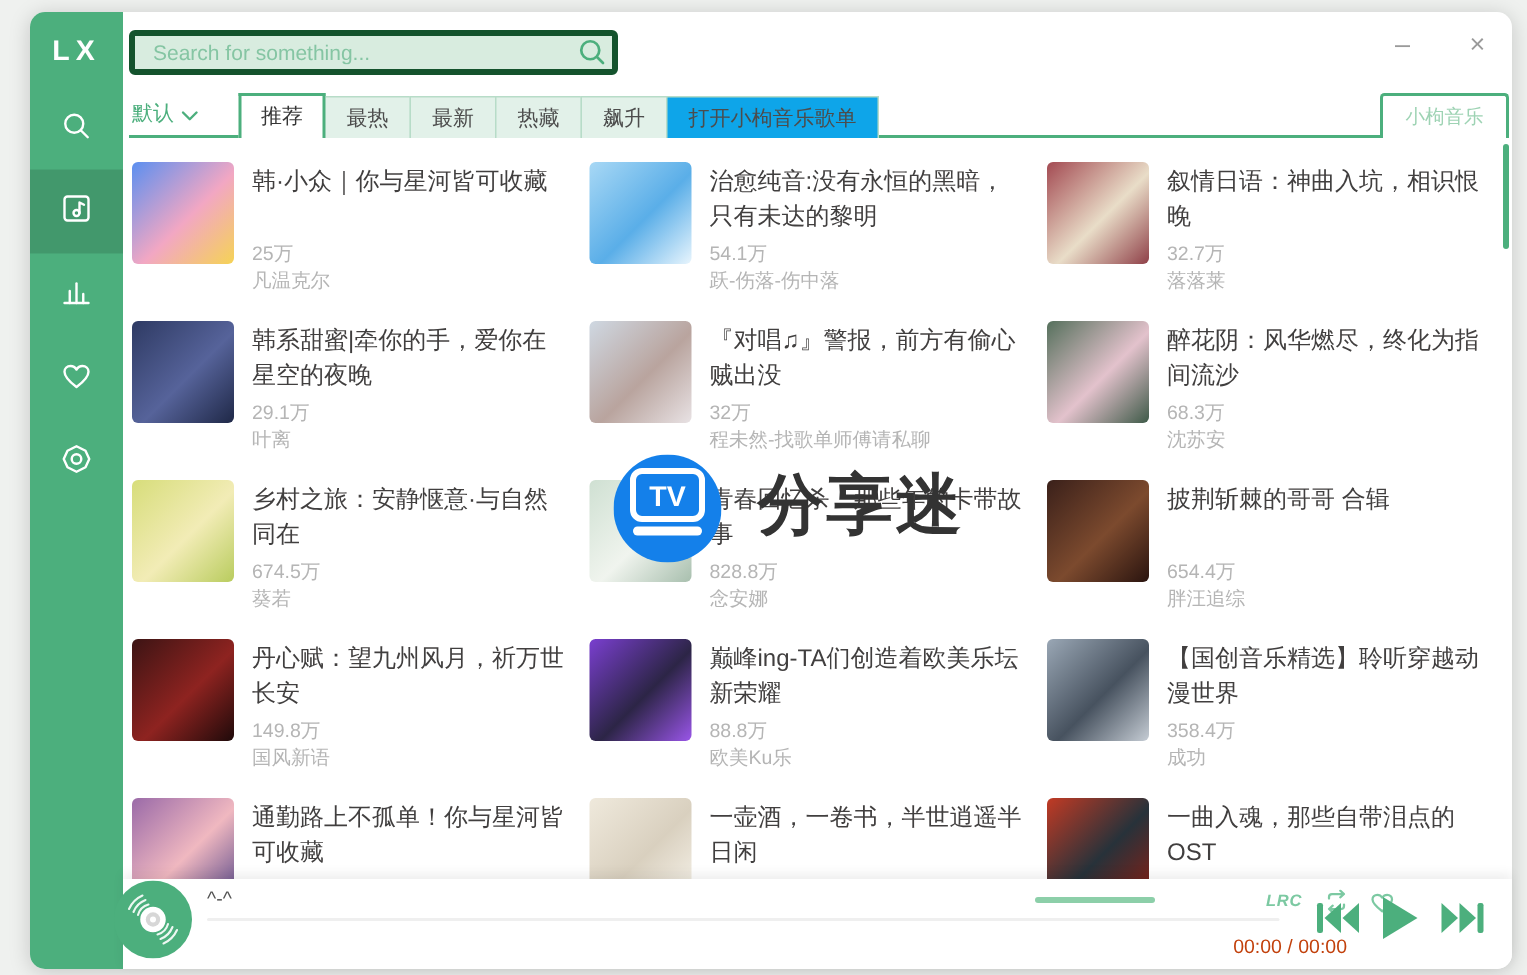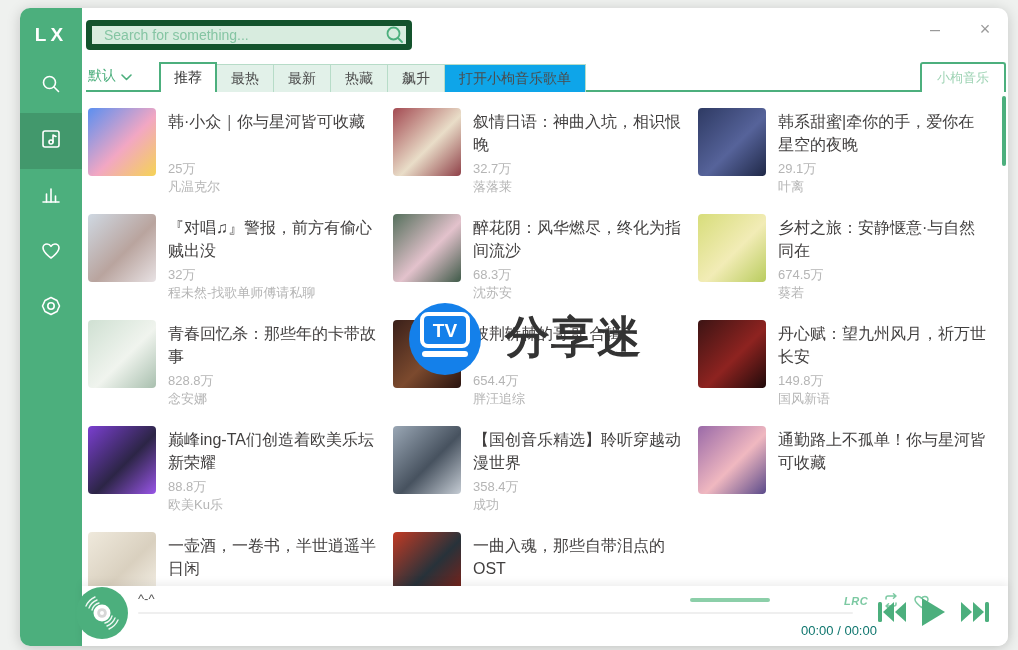--- a/index.html
+++ b/index.html
@@ -10,21 +10,21 @@
   .sidebar { position:absolute; left:0; top:0; width:62px; height:638px;
              background:var(--accent,#4caf7d); border-radius:10px 0 0 10px; }
   .logo { position:absolute; left:0; top:16px; width:62px; text-align:center;
           color:#fff; font-size:19px; font-weight:bold; letter-spacing:4px; }
   .side-item { position:absolute; left:0; width:62px; height:56px;
                display:flex; align-items:center; justify-content:center; cursor:pointer; }
   .side-item.active { background:rgba(0,0,0,.13); }
   .side-item svg { stroke:#fff; fill:none; stroke-width:1.6; stroke-linecap:round; stroke-linejoin:round; }
   
   .search-box { position:absolute; left:66px; top:12px; width:326px; height:30px;
-                background:#d8ecdf; border:6px solid #14532d; border-radius:4px;
+                background:#d8ecdf; border:4px solid #14532d; border-radius:4px;
                 padding:0 36px 0 12px; font-size:14px; color:#3c8f63; outline:none; }
   .search-box::placeholder { color:#85c5a3; }
   .search-icon { position:absolute; left:364px; top:16px; width:22px; height:22px; cursor:pointer; }
   .search-icon svg { stroke:var(--accent,#4caf7d); fill:none; stroke-width:1.8; stroke-linecap:round; }
   .winbtn { position:absolute; top:8px; width:28px; height:28px; text-align:center; line-height:26px;
             color:#9a9a9a; font-size:18px; cursor:pointer; }
   .winbtn.min { left:901px; }
   .winbtn.close { left:951px; }
   
   .tab-underline { position:absolute; left:66px; top:82px; width:918px; height:2px; background:var(--accent,#4caf7d); }
@@ -57,21 +57,21 @@
             border-radius:0 0 10px 0; box-shadow:0 -3px 8px rgba(0,0,0,.07); }
   .disc { position:absolute; left:-6px; top:1px; width:52px; height:52px; cursor:pointer; }
   .status-text { position:absolute; left:56px; top:5px; font-size:13px; color:#555; }
   .seek { position:absolute; left:56px; top:26px; width:715px; height:2px; background:#efefef; border-radius:1px; cursor:pointer; }
   .volume { position:absolute; left:608px; top:12px; width:80px; height:4px; background:#8ccfa9; border-radius:2px; cursor:pointer; }
   .mini-icons { position:absolute; left:714px; top:6px; width:86px; height:18px;
                 display:flex; justify-content:space-between; align-items:center;margin-left:48px; }
   .mini-icons .mi { color:#7cc9a2; cursor:pointer; display:flex; align-items:center; }
   .lrc-label { font-size:11px; font-weight:bold; font-style:italic; letter-spacing:.5px; }
   .mini-icons svg { stroke:#7cc9a2; fill:none; stroke-width:1.5; stroke-linecap:round; stroke-linejoin:round; }
-  .time { position:absolute; left:698px; top:37px; width:118px; text-align:center; font-size:13px; color:#0f766e; }
+  .time { position:absolute; left:698px; top:37px; width:118px; text-align:right; font-size:13px; color:#c2410c; }
   .tbtn { position:absolute; cursor:pointer; }
   .tbtn svg { fill:var(--accent,#4caf7d); }
   .prev { left:795px; top:15px; }
   .play { left:838px; top:11px; }
   .next { left:878px; top:15px; }
   
   .watermark { position:absolute; left:389px; top:295px; width:260px; height:80px; z-index:40; pointer-events:none; }
   .wm-text { position:absolute; left:80px; top:6px; font-size:44px; font-weight:bold; color:#333;
              letter-spacing:2px; line-height:56px; white-space:nowrap;margin-left:16px; }
 </style>
@@ -143,20 +143,26 @@
     </div>
   <div class="source-tab">小枸音乐</div>
   <div class="scroll-thumb"></div>
 
   <div class="grid">
       <div class="card">
         <div class="cover" style="background: linear-gradient(135deg, rgb(91, 143, 240) 0%, rgb(242, 167, 195) 55%, rgb(245, 211, 85) 100%);"></div>
         <div class="ptitle">韩·小众｜你与星河皆可收藏</div>
         <div class="pplays">25万</div>
         <div class="pauthor">凡温克尔</div>
+      </div>
+      <div class="card">
+        <div class="cover" style="background: linear-gradient(135deg, rgb(168, 216, 245) 0%, rgb(90, 174, 232) 55%, rgb(232, 245, 253) 100%);"></div>
+        <div class="ptitle">治愈纯音:没有永恒的黑暗，只有未达的黎明</div>
+        <div class="pplays">54.1万</div>
+        <div class="pauthor">跃-伤落-伤中落</div>
       </div>
       <div class="card">
         <div class="cover" style="background: linear-gradient(135deg, rgb(163, 74, 82) 0%, rgb(233, 221, 200) 55%, rgb(143, 64, 72) 100%);"></div>
         <div class="ptitle">叙情日语：神曲入坑，相识恨晚</div>
         <div class="pplays">32.7万</div>
         <div class="pauthor">落落莱</div>
       </div>
       <div class="card">
         <div class="cover" style="background: linear-gradient(135deg, rgb(46, 58, 99) 0%, rgb(86, 99, 154) 55%, rgb(31, 40, 71) 100%);"></div>
         <div class="ptitle">韩系甜蜜|牵你的手，爱你在星空的夜晚</div>

